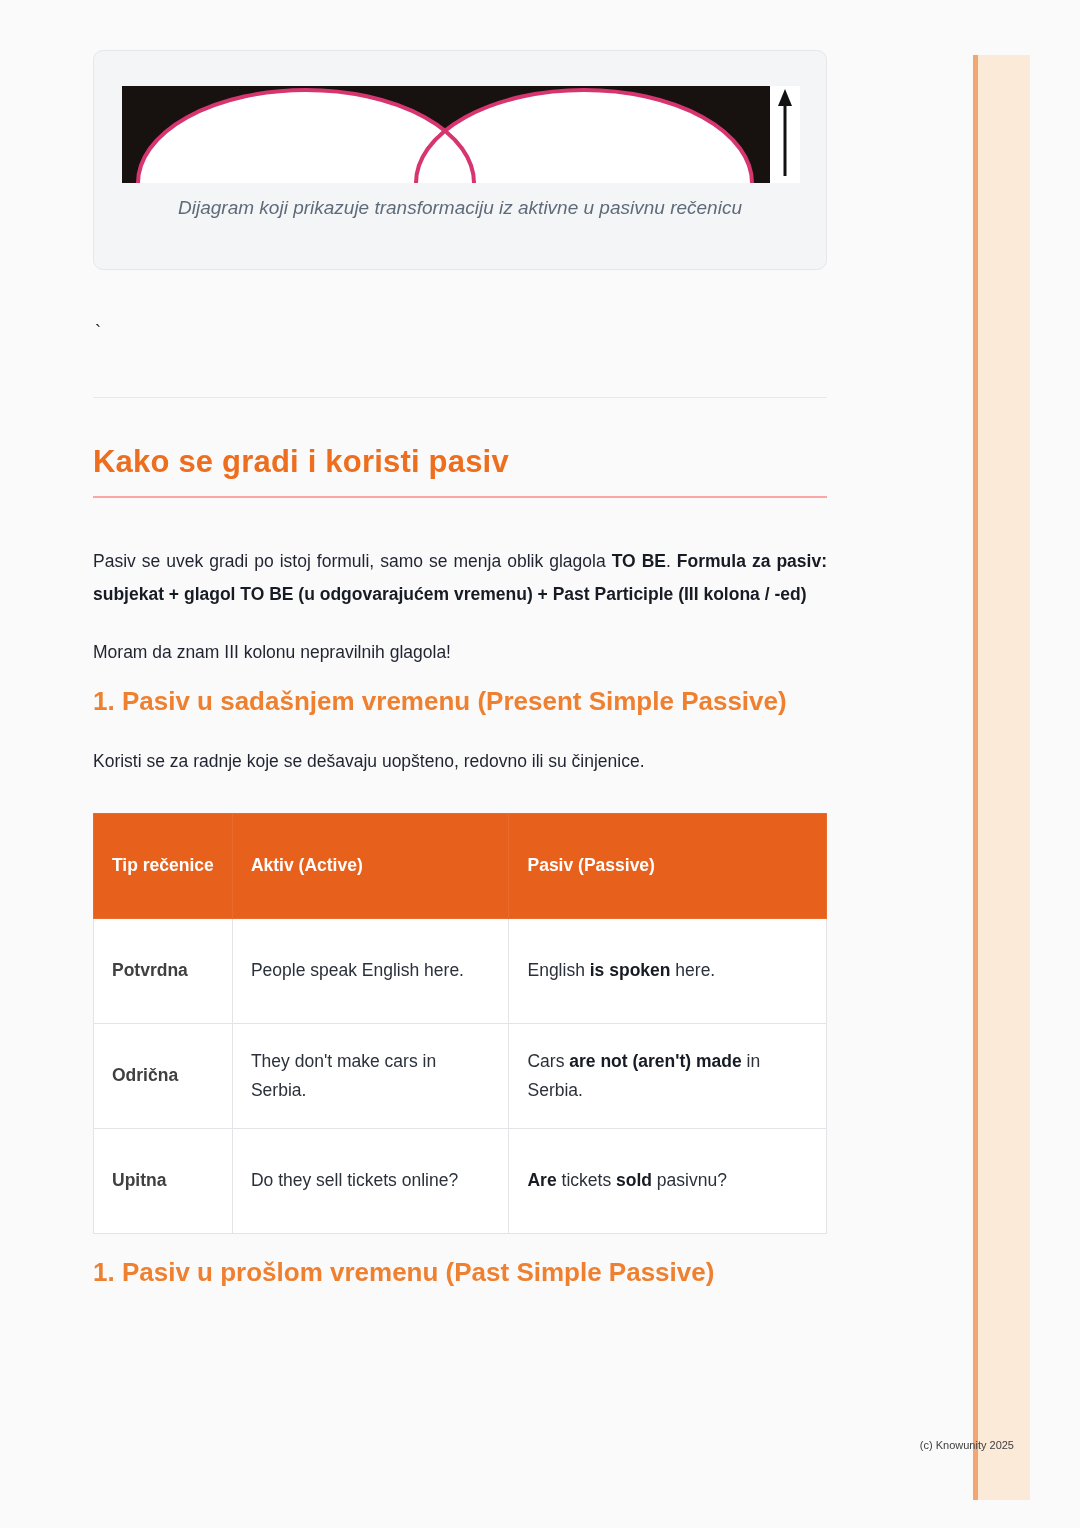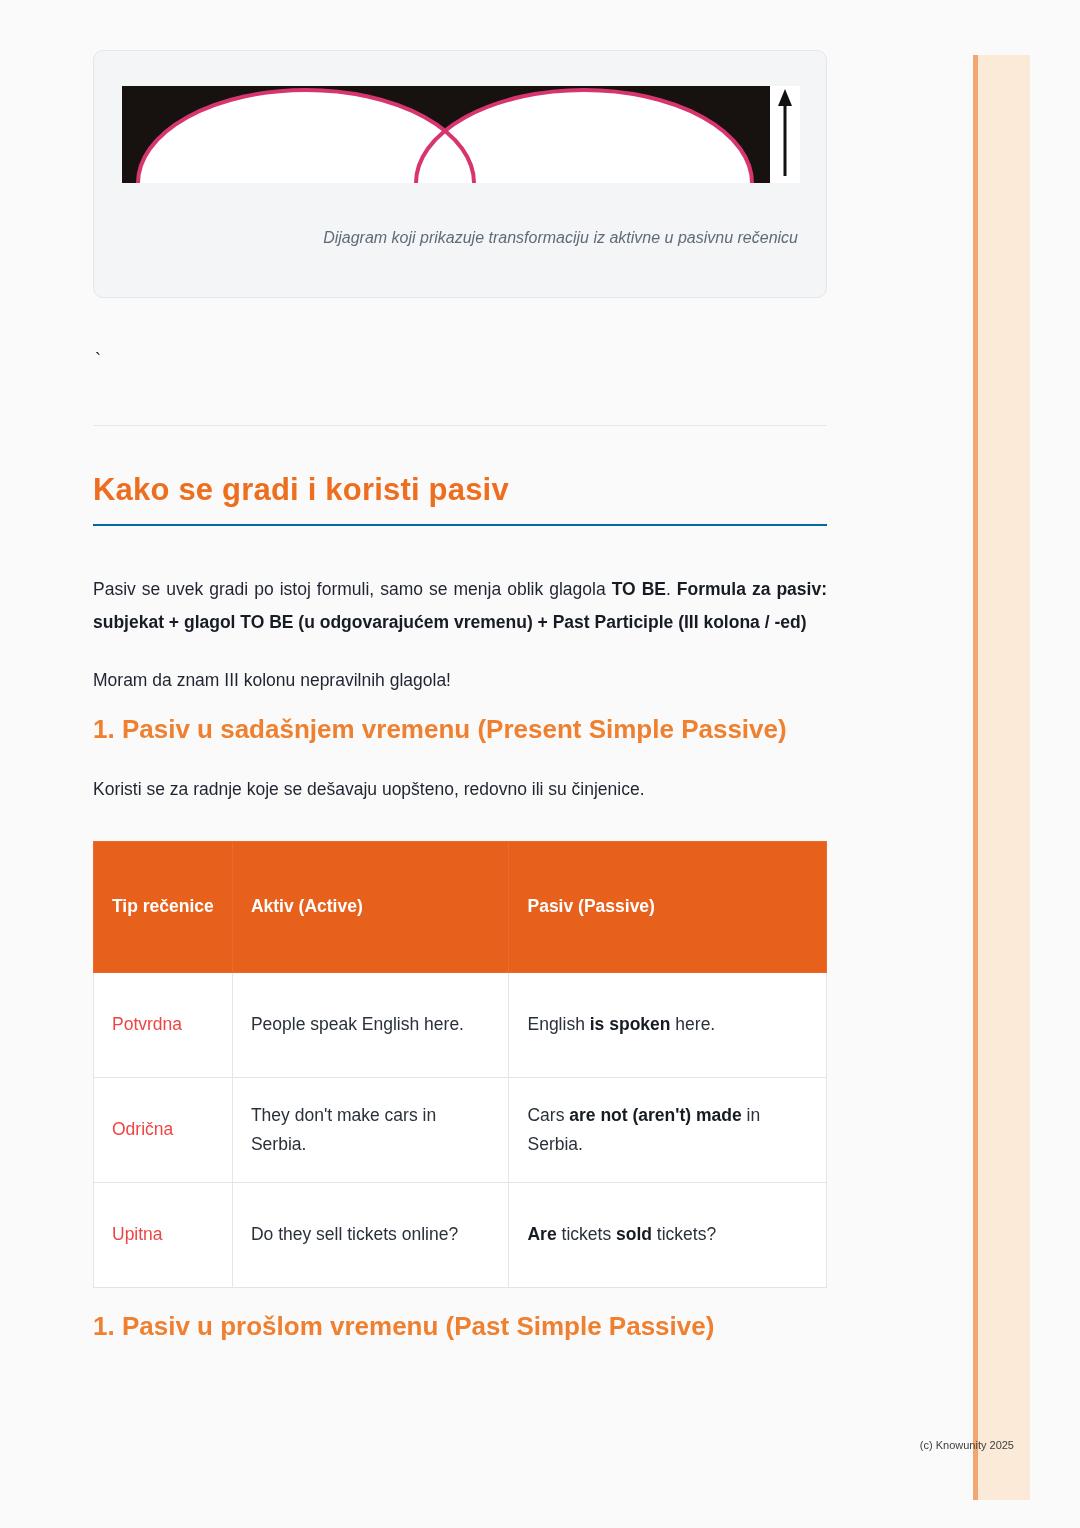--- a/index.html
+++ b/index.html
@@ -28,29 +28,29 @@
   }
   .figure-card {
     margin-top: 50px;
     background: #f4f5f7;
     border: 1px solid #e6e7ea;
     border-radius: 10px;
     padding: 35px 28px 50px 28px;
   }
   .figure-image { display: block; width: 678px; height: 97px; margin: 0 auto; }
   .figure-caption {
-    margin-top: 46px;
-    text-align: right;
+    margin-top: 14px;
+    text-align: center;
     font-style: italic;
-    font-size: 16px;
+    font-size: 19px;
     color: #5f6b79;
   }
   .stray-char { margin-top: 52px; margin-left: 2px; font-size: 18px; color: #20262e; }
   .divider { margin-top: 54px; border: none; border-top: 1px solid #e6e8eb; }
-  .h1-wrap { margin-top: 46px; padding-bottom: 16px; border-bottom: 2px solid #0369a1; }
+  .h1-wrap { margin-top: 46px; padding-bottom: 16px; border-bottom: 2px solid #fca5a5; }
   h1 {
     font-size: 31px;
     font-weight: bold;
     color: #ed6e1e;
     letter-spacing: 0.2px;
   }
   .intro-para {
     margin-top: 47px;
     font-size: 17.5px;
     line-height: 1.9;
@@ -80,24 +80,24 @@
     vertical-align: middle;
     text-align: left;
     font-size: 17.5px;
     line-height: 1.65;
   }
   thead th {
     background: #e8611c;
     color: #ffffff;
     font-weight: bold;
     border-color: #ea6c2c;
-    height: 131px;
+    height: 105px;
   }
   tbody tr { height: 105px; }
-  tbody th { font-weight: normal; color: #ef4444; background: #ffffff; }
+  tbody th { font-weight: bold; color: #404040; background: #ffffff; }
   tbody td { color: #2a313b; }
   tbody td strong { color: #171c24; }
   .footer-copyright {
     position: absolute;
     top: 1439px;
     right: 66px;
     font-size: 11px;
     color: #404040;
     z-index: 3;
   }
@@ -160,21 +160,21 @@
         <td><span>English </span><strong>is spoken</strong><span> here.</span></td>
       </tr>
       <tr>
         <th>Odrična</th>
         <td>They don't make cars in Serbia.</td>
         <td><span>Cars </span><strong>are not (aren't) made</strong><span> in Serbia.</span></td>
       </tr>
       <tr>
         <th>Upitna</th>
         <td>Do they sell tickets online?</td>
-        <td><strong>Are</strong><span> tickets </span><strong>sold</strong><span> tickets?</span></td>
+        <td><strong>Are</strong><span> tickets </span><strong>sold</strong><span> pasivnu?</span></td>
       </tr>
     </tbody>
   </table>
 
   <h2>1. Pasiv u prošlom vremenu (Past Simple Passive)</h2>
 
 </div>
 
 <div class="footer-copyright">(c) Knowunity 2025</div>
 

